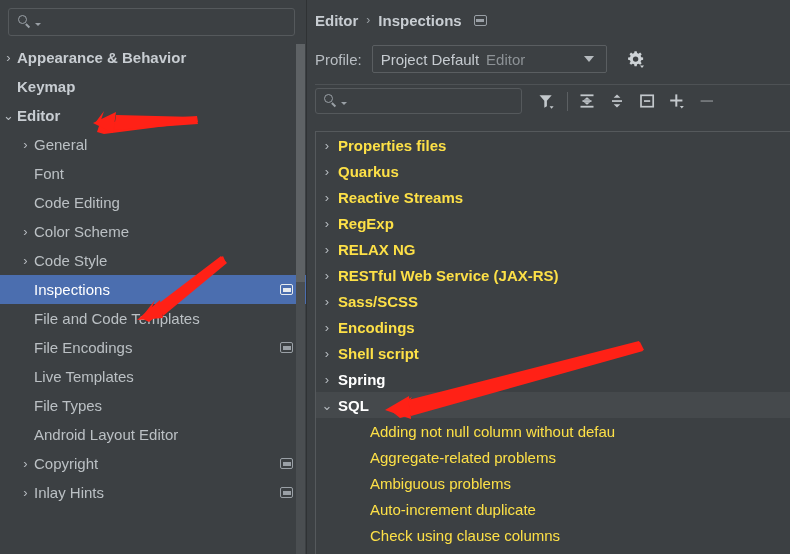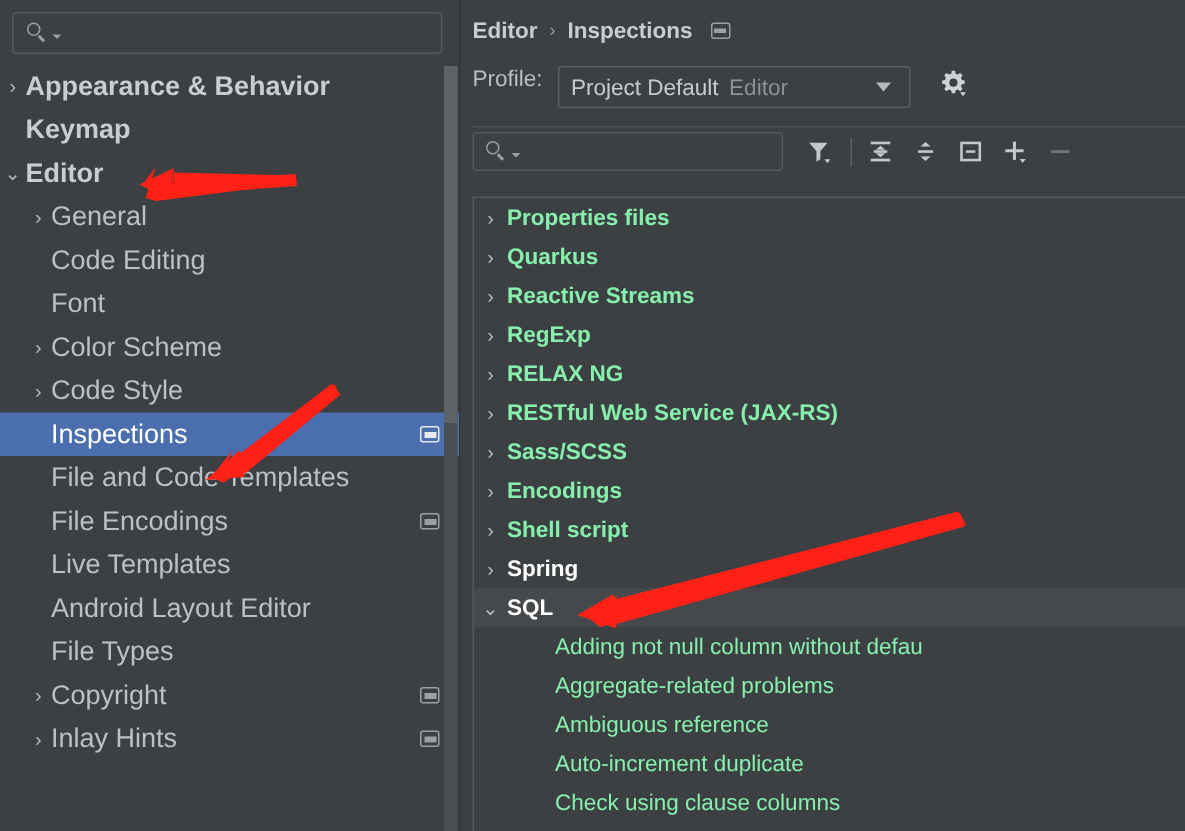--- a/index.html
+++ b/index.html
@@ -93,21 +93,21 @@
     width: 17px;
     flex: 0 0 17px;
     text-align: center;
     color: #b6bbc0;
     font-size: 13px;
     line-height: 1;
     user-select: none;
   }
   .sb-arrow.spacer { color: transparent; }
   .sb-label {
-    font-size: 18px;
+    font-size: 15px;
     color: #bbc0c4;
     white-space: nowrap;
   }
   .sb-label.bold {
     font-weight: bold;
     color: #c8cdd2;
   }
   .sb-row.selected .sb-label { color: #ffffff; }
   .sb-spacer-indent { width: 17px; flex: 0 0 17px; }
   .sb-badge {
@@ -190,21 +190,21 @@
   .crumb-badge::after {
     content: "";
     position: absolute;
     left: 1.5px; right: 1.5px;
     top: 3px; height: 3.5px;
     background: #9aa0a6;
   }
 
   .profile-bar {
     display: flex;
-    align-items: flex-start;
+    align-items: center;
     padding-left: 8px;
     margin-top: 13px;
     height: 30px;
   }
   .profile-label {
     font-size: 15px;
     color: #b9bec3;
     margin-right: 10px;
   }
   .combo {
@@ -321,21 +321,21 @@
     width: 22px;
     flex: 0 0 22px;
     text-align: center;
     color: #b6bbc0;
     font-size: 13px;
     user-select: none;
   }
   .t-indent { width: 27px; flex: 0 0 27px; }
   .t-label {
     font-size: 15px;
-    color: #86efac;
+    color: #fde047;
     white-space: nowrap;
     overflow: hidden;
   }
   .t-label.group { font-weight: bold; }
   .t-label.blue { color: #ffffff; }
 
   
   .arrow-layer {
     position: absolute;
     left: 0; top: 0;
@@ -375,26 +375,26 @@
           <div class="sb-label bold">Editor</div>
         </div>
         <div class="sb-row">
           <div class="sb-spacer-indent"></div>
           <div class="sb-arrow">›</div>
           <div class="sb-label">General</div>
         </div>
         <div class="sb-row">
           <div class="sb-spacer-indent"></div>
           <div class="sb-arrow spacer">&nbsp;</div>
+          <div class="sb-label">Font</div>
+        </div>
+        <div class="sb-row">
+          <div class="sb-spacer-indent"></div>
+          <div class="sb-arrow spacer">&nbsp;</div>
           <div class="sb-label">Code Editing</div>
-        </div>
-        <div class="sb-row">
-          <div class="sb-spacer-indent"></div>
-          <div class="sb-arrow spacer">&nbsp;</div>
-          <div class="sb-label">Font</div>
         </div>
         <div class="sb-row">
           <div class="sb-spacer-indent"></div>
           <div class="sb-arrow">›</div>
           <div class="sb-label">Color Scheme</div>
         </div>
         <div class="sb-row">
           <div class="sb-spacer-indent"></div>
           <div class="sb-arrow">›</div>
           <div class="sb-label">Code Style</div>
@@ -417,26 +417,26 @@
           <div class="sb-badge"></div>
         </div>
         <div class="sb-row">
           <div class="sb-spacer-indent"></div>
           <div class="sb-arrow spacer">&nbsp;</div>
           <div class="sb-label">Live Templates</div>
         </div>
         <div class="sb-row">
           <div class="sb-spacer-indent"></div>
           <div class="sb-arrow spacer">&nbsp;</div>
+          <div class="sb-label">File Types</div>
+        </div>
+        <div class="sb-row">
+          <div class="sb-spacer-indent"></div>
+          <div class="sb-arrow spacer">&nbsp;</div>
           <div class="sb-label">Android Layout Editor</div>
-        </div>
-        <div class="sb-row">
-          <div class="sb-spacer-indent"></div>
-          <div class="sb-arrow spacer">&nbsp;</div>
-          <div class="sb-label">File Types</div>
         </div>
         <div class="sb-row">
           <div class="sb-spacer-indent"></div>
           <div class="sb-arrow">›</div>
           <div class="sb-label">Copyright</div>
           <div class="sb-badge"></div>
         </div>
         <div class="sb-row">
           <div class="sb-spacer-indent"></div>
           <div class="sb-arrow">›</div>
@@ -594,21 +594,21 @@
             <div class="t-label">Adding not null column without defau</div>
           </div>
           <div class="tree-row">
             <div class="t-indent"></div>
             <div class="t-indent"></div>
             <div class="t-label">Aggregate-related problems</div>
           </div>
           <div class="tree-row">
             <div class="t-indent"></div>
             <div class="t-indent"></div>
-            <div class="t-label">Ambiguous reference</div>
+            <div class="t-label">Ambiguous problems</div>
           </div>
           <div class="tree-row">
             <div class="t-indent"></div>
             <div class="t-indent"></div>
             <div class="t-label">Auto-increment duplicate</div>
           </div>
           <div class="tree-row">
             <div class="t-indent"></div>
             <div class="t-indent"></div>
             <div class="t-label">Check using clause columns</div>

